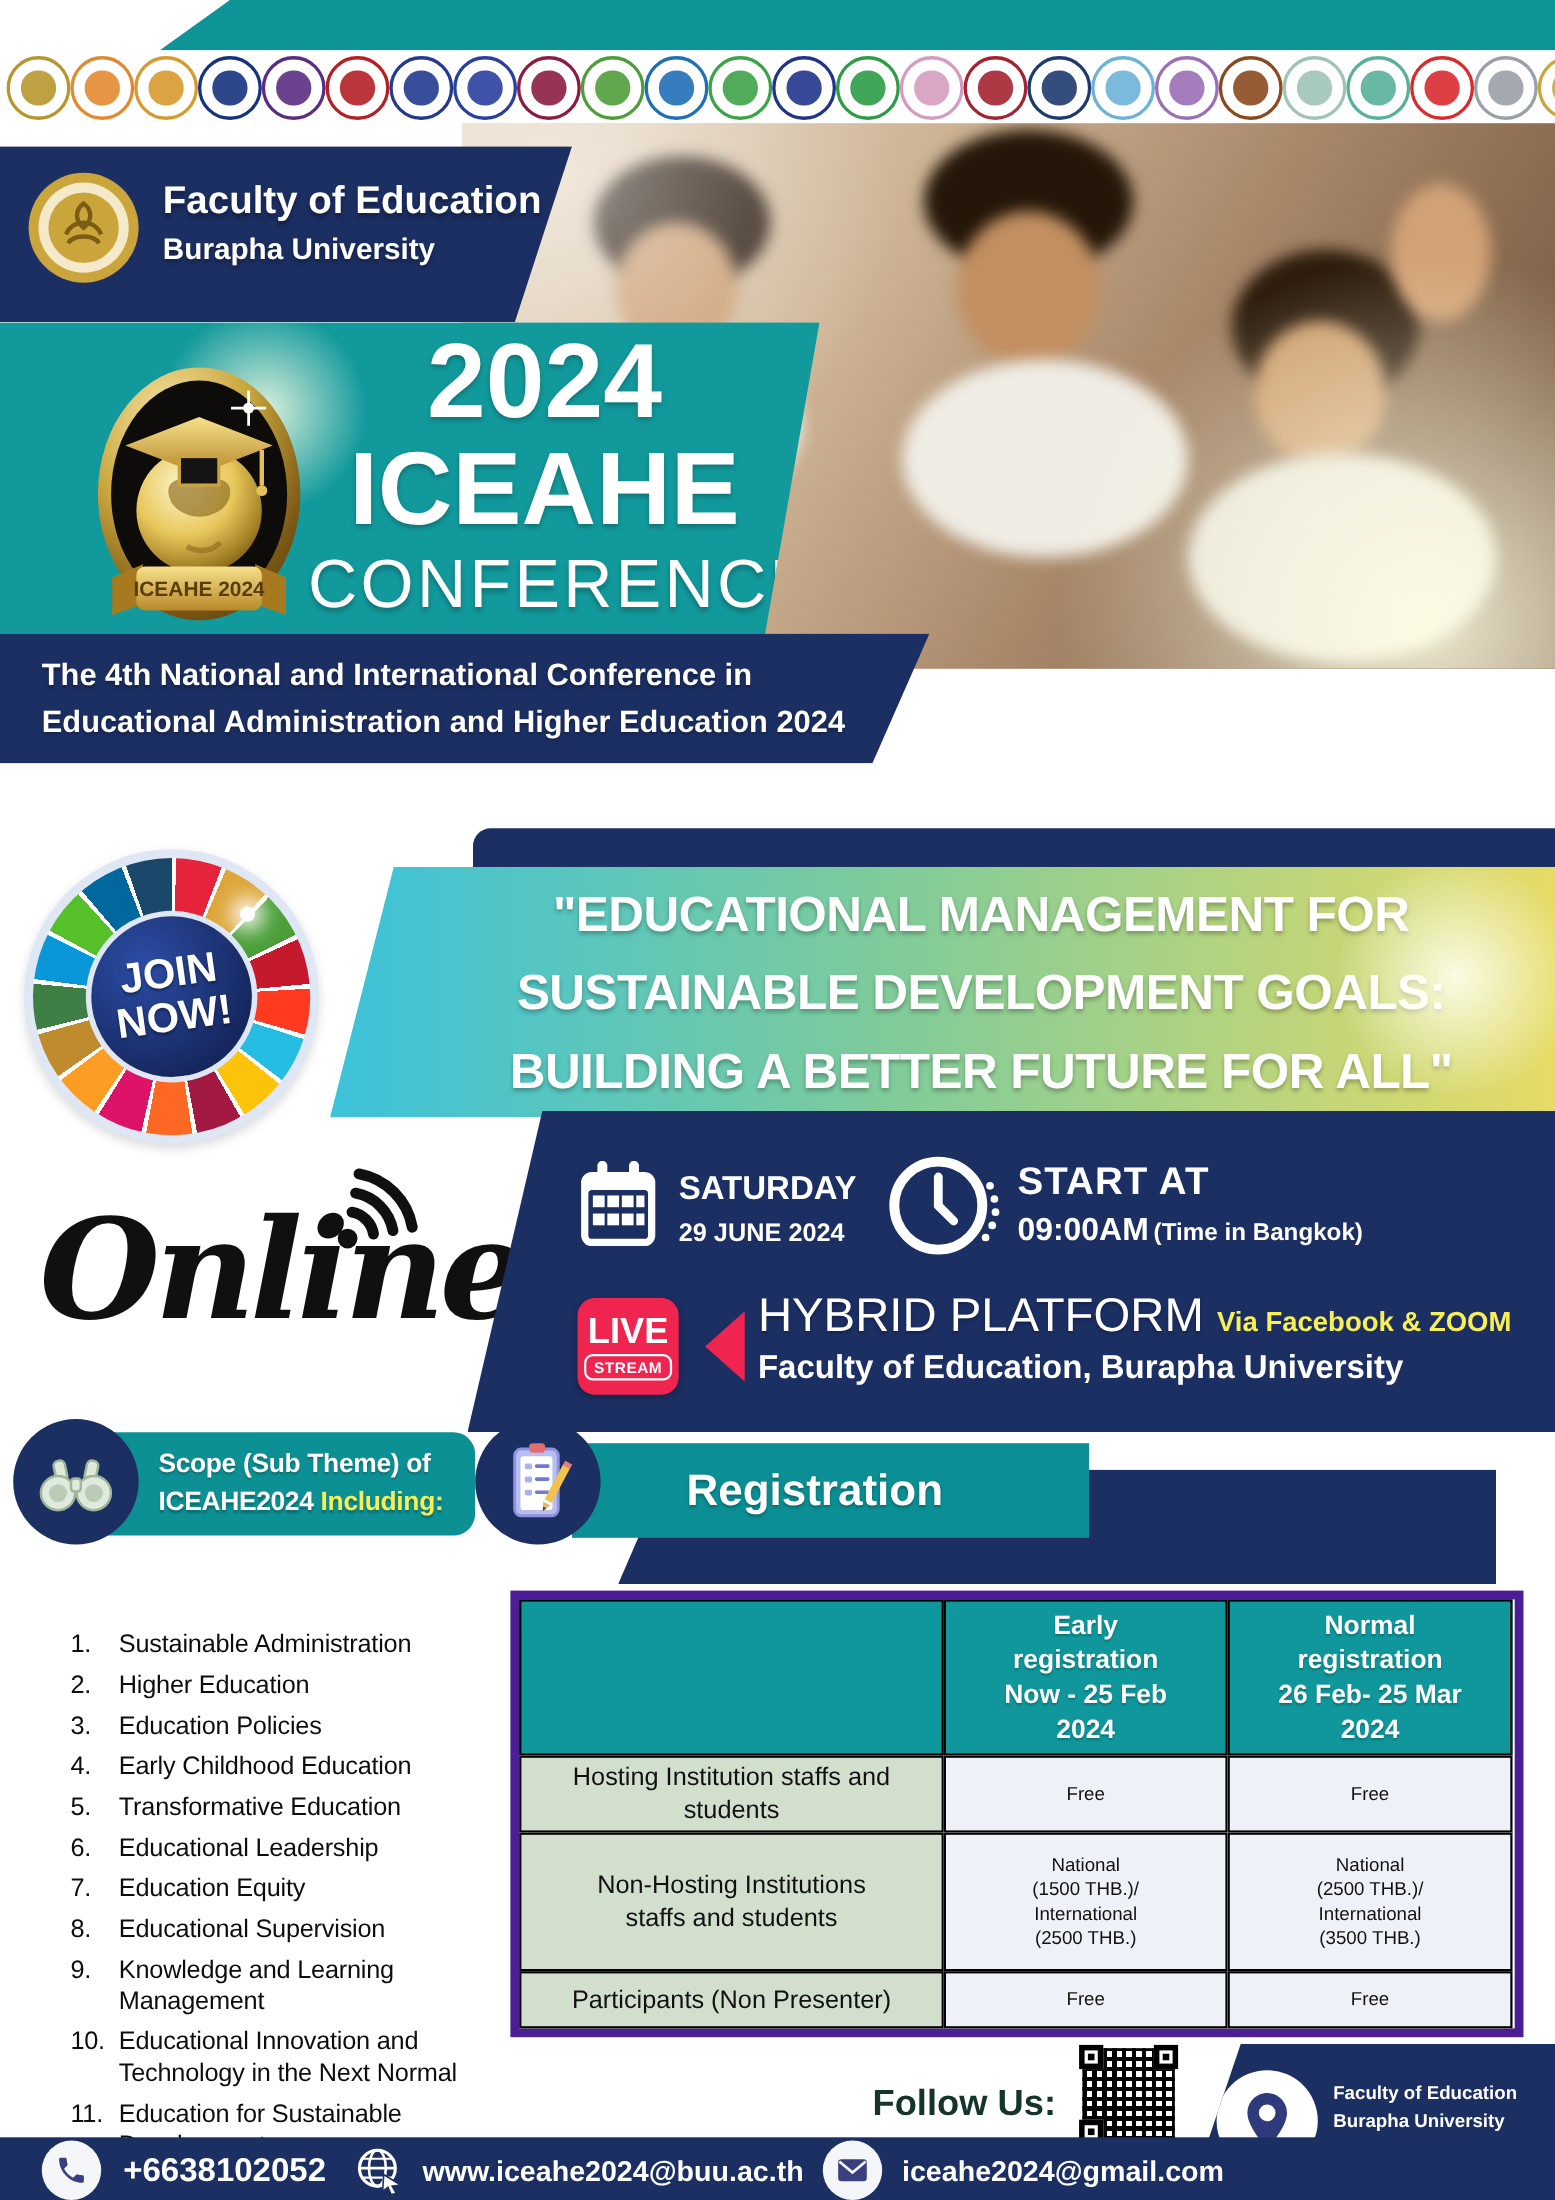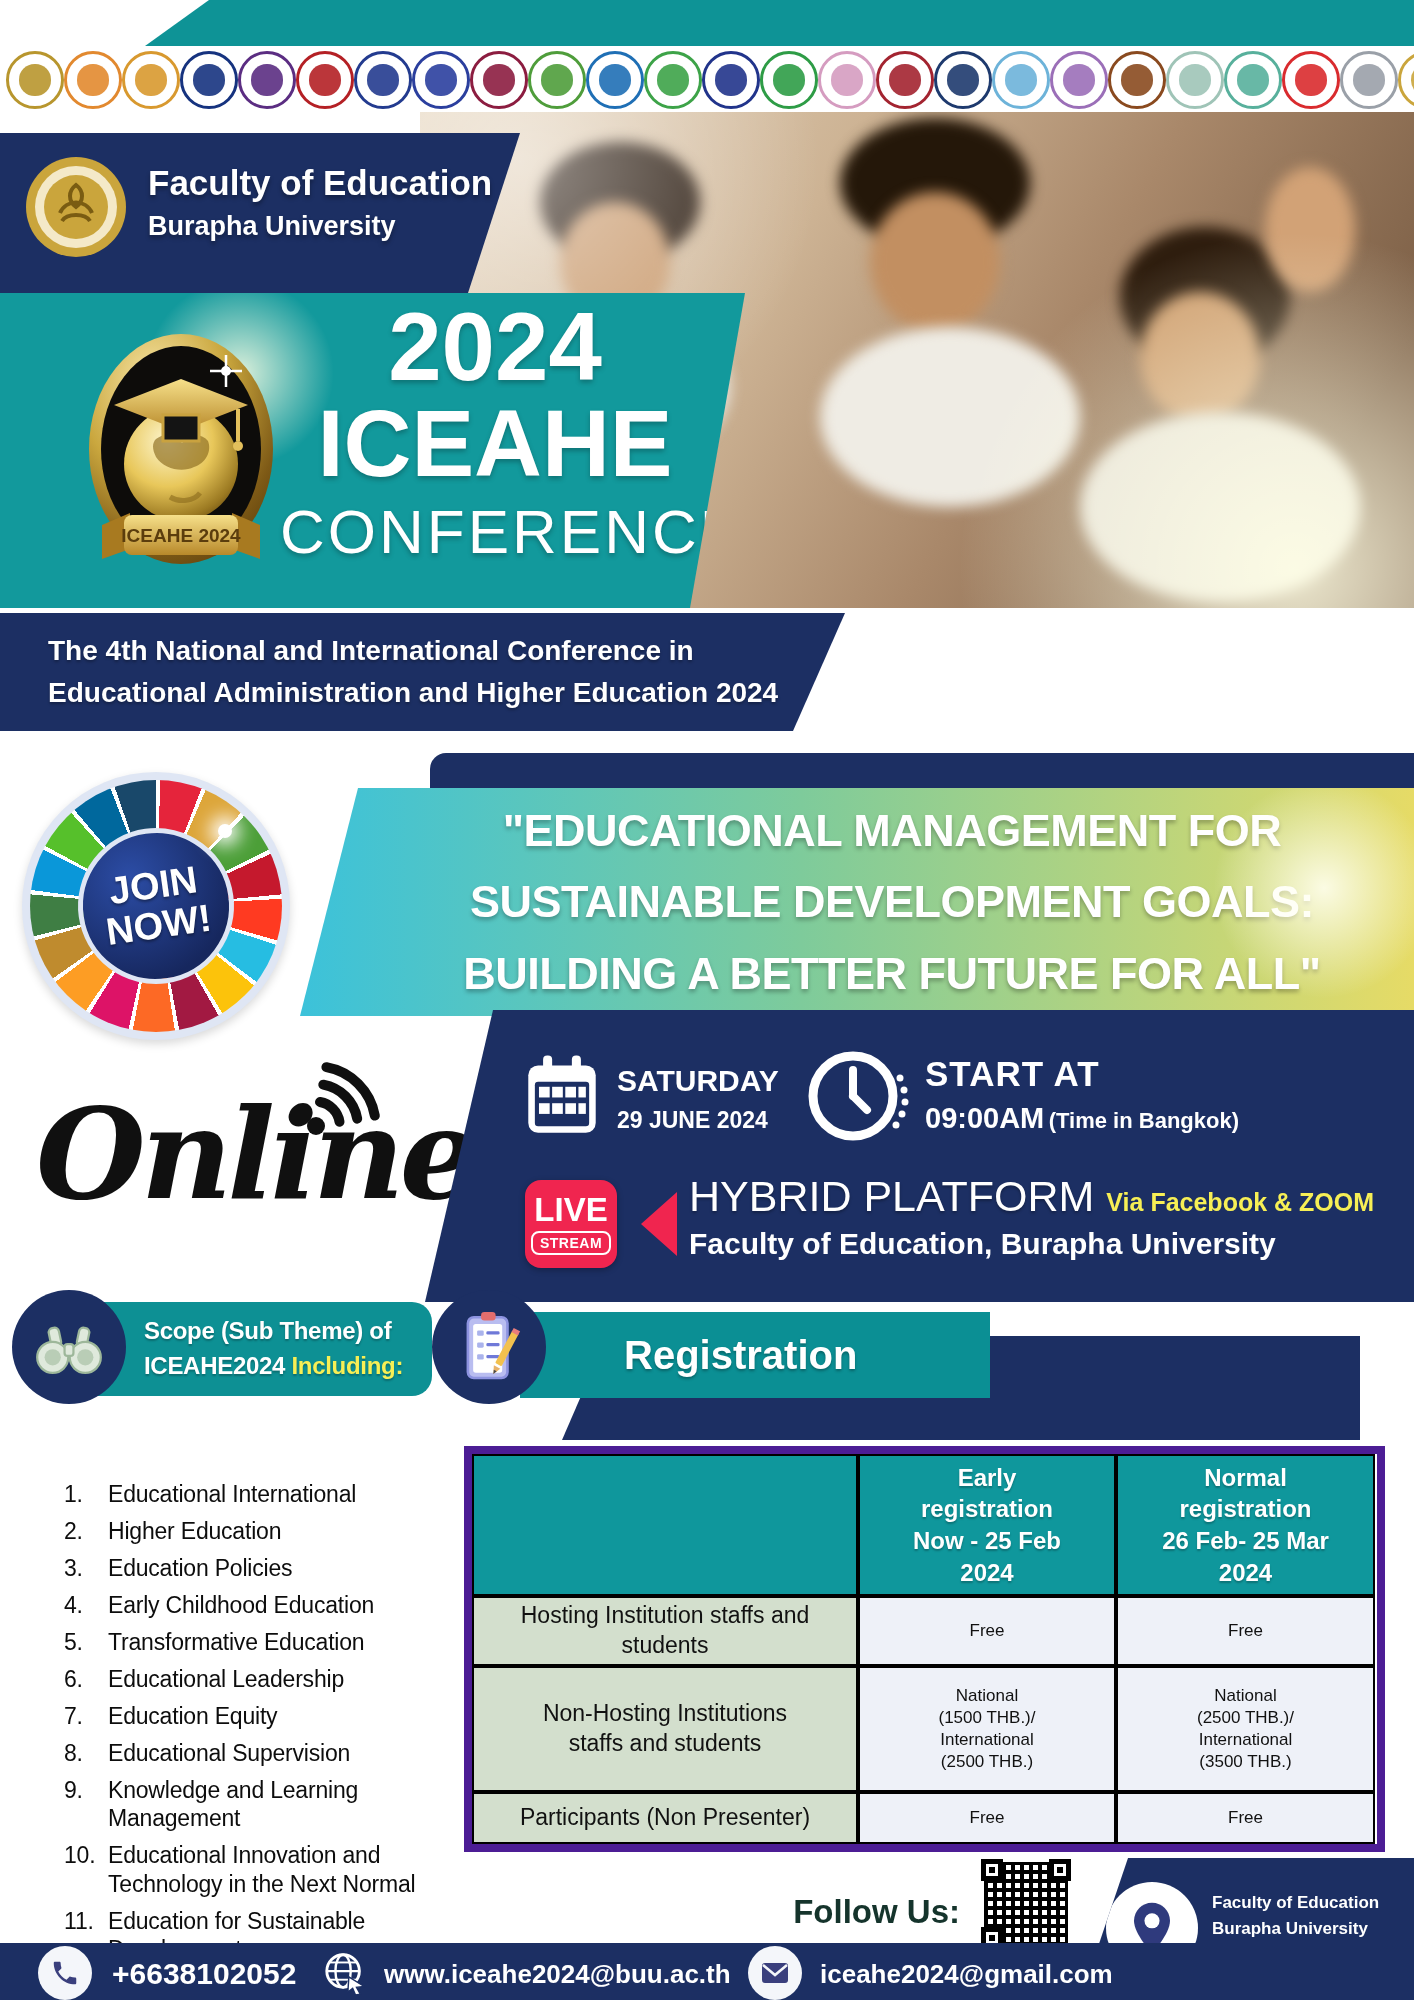--- a/index.html
+++ b/index.html
@@ -40,23 +40,23 @@
   .band-glow{position:absolute;left:120px;top:-20px;width:240px;height:200px;
     background:radial-gradient(circle,rgba(255,255,230,.85),rgba(255,255,230,0) 60%)}
   .badge{position:absolute;left:86px;top:36px;width:190px;height:252px}
   .band-title{position:absolute;left:280px;top:6px;width:430px;text-align:center;color:#fff;
     text-shadow:0 3px 5px rgba(0,0,0,.25)}
   .t-year{font-size:96px;font-weight:800;line-height:1.0}
   .t-name{font-size:94px;font-weight:800;line-height:1.0;margin-top:2px}
   .t-conf{font-size:62px;font-weight:400;letter-spacing:3px;line-height:1.0;margin-top:10px}
 
   
-  .subban{left:0;top:613px;width:845px;height:118px;background:var(--navy,#1c2f63);
+  .subban{left:0;top:576px;width:845px;height:118px;background:var(--navy,#1c2f63);
     clip-path:polygon(0 0,100% 0,calc(100% - 52px) 100%,0 100%);
-    display:flex;flex-direction:column;justify-content:center;padding-left:48px;box-sizing:border-box}
+    display:flex;flex-direction:column;justify-content:center;padding-left:38px;box-sizing:border-box}
   .subban div{color:#fff;font-size:28px;font-weight:800;line-height:1.5;text-shadow:0 2px 3px rgba(0,0,0,.3)}
 
   
   .quote-strip{left:430px;top:753px;width:984px;height:62px;background:var(--navy,#1c2f63);border-radius:16px 0 0 0}
   .quote{left:300px;top:788px;width:1114px;height:228px;
     clip-path:polygon(58px 0,100% 0,100% 100%,0 100%);
     background:linear-gradient(90deg,#3cc2da 0%,#7ecb9b 45%,#e6db66 100%);
     display:flex;flex-direction:column;justify-content:center;text-align:center;
     padding-left:70px;box-sizing:border-box}
   .quote::after{content:"";position:absolute;right:-40px;top:-30px;width:260px;height:260px;
@@ -449,21 +449,21 @@
         <polygon points="69,88 80,88 74.5,100" fill="#e8b26a"></polygon>
         <polygon points="72,94 77,94 74.5,100" fill="#4a4a4a"></polygon>
         <rect x="69" y="24" width="11" height="7" fill="#e87c7c"></rect>
       </g>
     </svg>
   </div>
 
   <ol class="abs scope-list">
       <li>
         <span class="num">1.</span>
-        <span class="txt">Educational International</span>
+        <span class="txt">Sustainable Administration</span>
       </li>
       <li>
         <span class="num">2.</span>
         <span class="txt">Higher Education</span>
       </li>
       <li>
         <span class="num">3.</span>
         <span class="txt">Education Policies</span>
       </li>
       <li>

